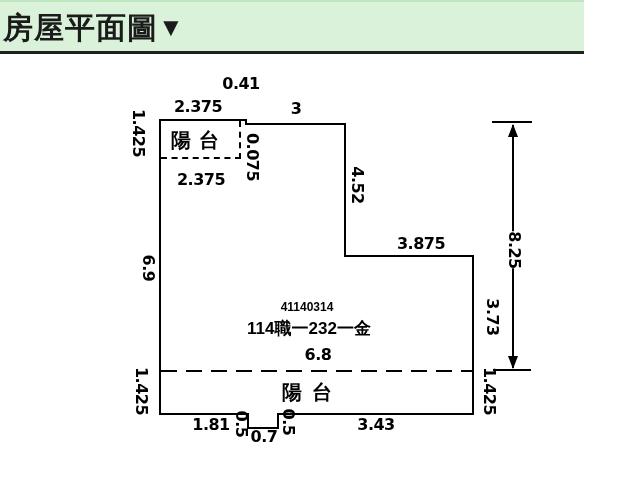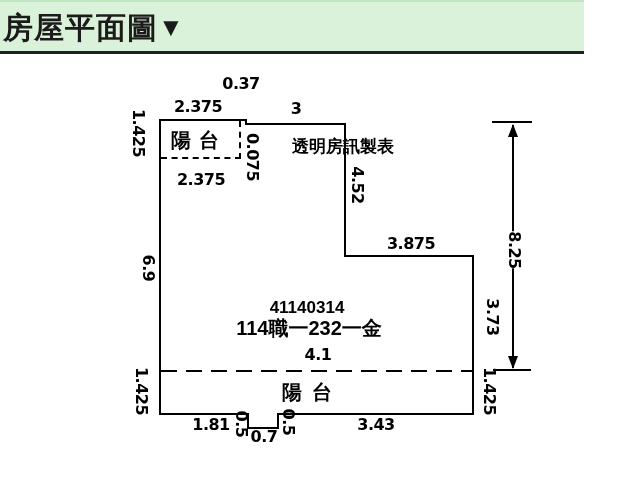--- a/index.html
+++ b/index.html
@@ -60,39 +60,38 @@
   <div class="dash-v" style="left:239px;top:121px;height:38px"></div>
   <div class="dash-h" style="left:161px;top:157px;width:80px"></div>
   <div class="longdash-h" style="left:161px;top:370px;width:311px"></div>
 
   <div class="wall" style="left:492px;top:121px;width:40px;height:2px"></div>
   <div class="wall" style="left:512px;top:125px;width:2px;height:243px"></div>
   <div class="arrow arrow-up" style="left:508px;top:124px"></div>
   <div class="arrow arrow-down" style="left:508px;top:356px"></div>
   <div class="wall" style="left:493px;top:369px;width:38px;height:2px"></div>
 
-  <span class="lbl dim" style="left:241px;top:84px">0.37</span>
+  <span class="lbl dim" style="left:241px;top:84px">0.41</span>
   <span class="lbl dim" style="left:198px;top:107px">2.375</span>
   <span class="lbl dim" style="left:296px;top:109px">3</span>
   <span class="lbl dim rot" style="left:138px;top:133px">1.425</span>
   <span class="lbl dim rot" style="left:252px;top:157px">0.075</span>
   <span class="lbl dim" style="left:201px;top:180px">2.375</span>
   <span class="lbl dim rot" style="left:357px;top:185px">4.52</span>
   <span class="lbl dim rot" style="left:148px;top:268px">6.9</span>
-  <span class="lbl dim" style="left:411px;top:244px">3.875</span>
-  <span class="lbl dim" style="left:318px;top:355px">4.1</span>
+  <span class="lbl dim" style="left:421px;top:244px">3.875</span>
+  <span class="lbl dim" style="left:318px;top:355px">6.8</span>
   <span class="lbl dim rot onLine" style="left:514px;top:250px">8.25</span>
   <span class="lbl dim rot" style="left:492px;top:317px">3.73</span>
   <span class="lbl dim rot" style="left:489px;top:391px">1.425</span>
   <span class="lbl dim rot" style="left:141px;top:391px">1.425</span>
   <span class="lbl dim" style="left:211px;top:425px">1.81</span>
   <span class="lbl dim rot" style="left:241px;top:424px">0.5</span>
   <span class="lbl dim" style="left:264px;top:437px">0.7</span>
   <span class="lbl dim rot" style="left:288px;top:422px">0.5</span>
   <span class="lbl dim" style="left:376px;top:425px">3.43</span>
 
   <span class="lbl cjk" style="left:199px;top:140px;font-size:20px;letter-spacing:8px">陽台</span>
-  <span class="lbl cjk" style="left:343px;top:146px;font-size:17px">透明房訊製表</span>
-  <span class="lbl cjk" style="left:307px;top:307px;font-size:17px">41140314</span>
-  <span class="lbl cjk" style="left:309px;top:328px;font-size:20px">114職一232一金</span>
+  <span class="lbl cjk" style="left:307px;top:307px;font-size:12px">41140314</span>
+  <span class="lbl cjk" style="left:309px;top:328px;font-size:17px">114職一232一金</span>
   <span class="lbl cjk" style="left:312px;top:392px;font-size:20px;letter-spacing:10px">陽台</span>
 
 </div>
 
 </body></html>

